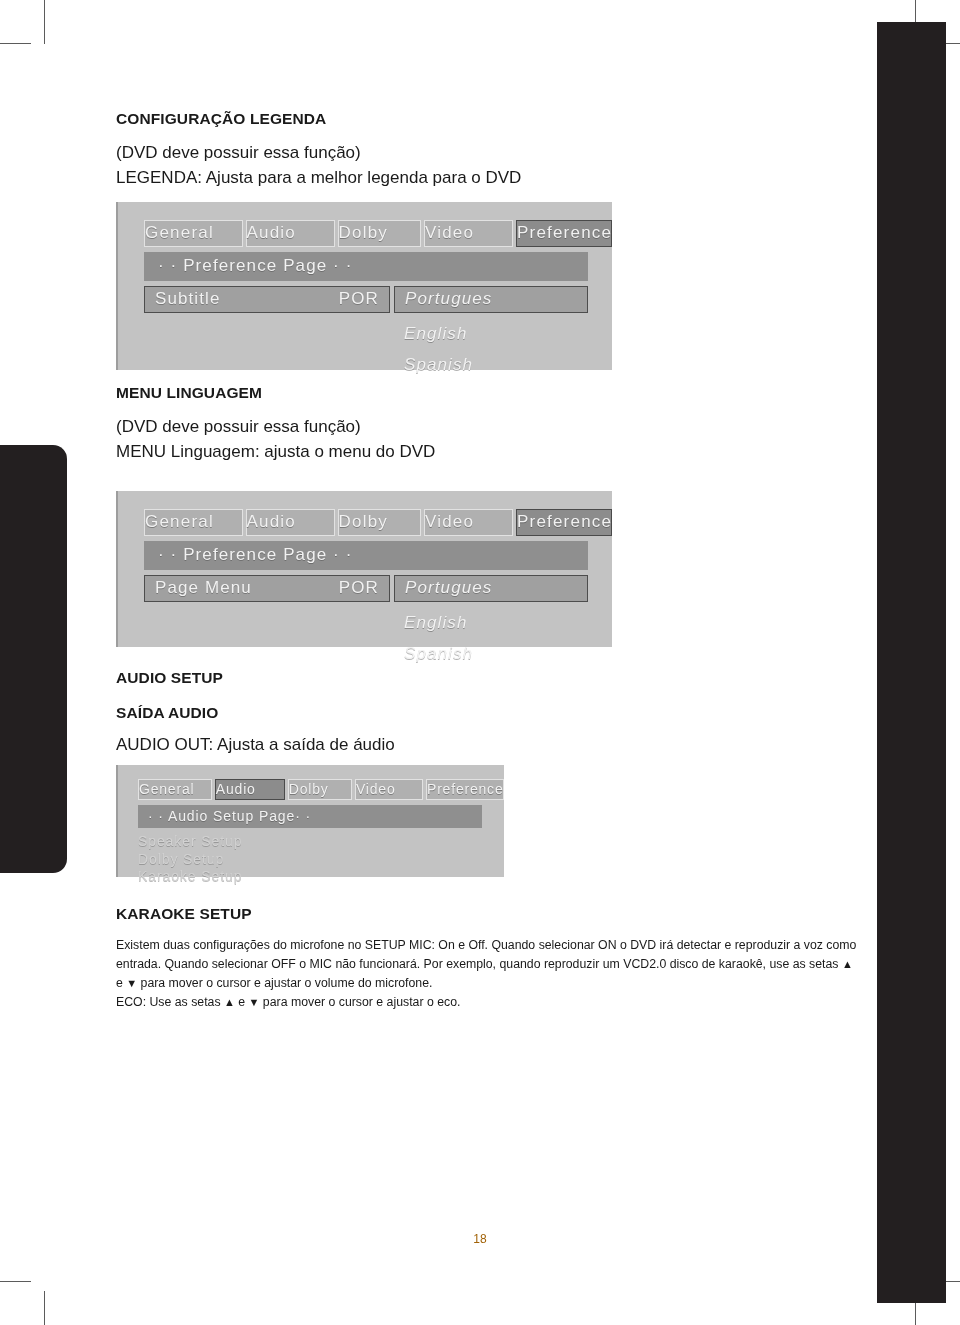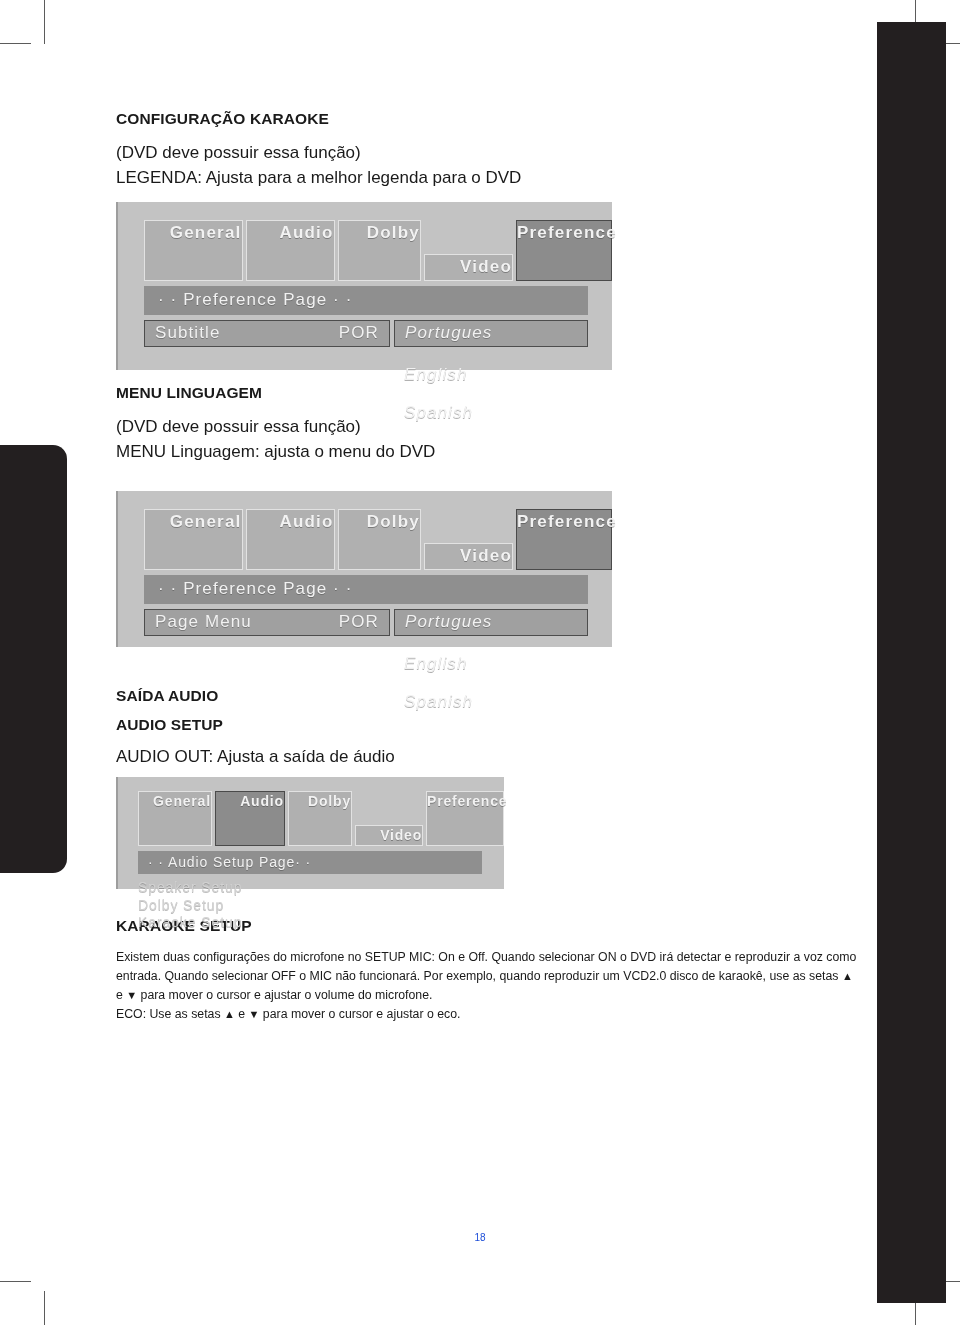--- a/index.html
+++ b/index.html
@@ -90,36 +90,35 @@
     display: flex;
     gap: 3px;
     margin-bottom: 5px;
   }
   .osd-tab {
     background: #b0b0b0;
     border: 1.5px solid #e2e2e2;
     color: #f2f2f2;
     font-size: 17px;
     letter-spacing: 1.2px;
-    text-align: right;
+    text-align: left;
     padding: 2px 0 3px 0;
     box-sizing: border-box;
     text-shadow: 0 1px 0 rgba(60,60,60,.45);
-    font-weight: bold;
   }
   .osd-tab.sel {
     background: #8c8c8c;
     border-color: #4a4a4a;
   }
   .osd-3 .osd-tab { font-size: 14px; letter-spacing: 0.8px; padding: 1px 0 2px 0; }
 
   .t-general   { width: 104px; }
   .t-audio     { width: 94px;  }
   .t-dolby     { width: 88px;  }
-  .t-video     { width: 94px; margin-top: 34px;  }
+  .t-video     { width: 94px;  }
   .t-preference{ width: 96px;  }
 
   .osd-3 .t-general   { width: 76px; }
   .osd-3 .t-audio     { width: 72px; }
   .osd-3 .t-dolby     { width: 66px; }
   .osd-3 .t-video     { width: 70px; }
   .osd-3 .t-preference{ width: 78px; }
 
   .osd-pagebar {
     background: #8f8f8f;
@@ -166,21 +165,21 @@
     width: 194px;
     box-sizing: border-box;
     padding: 2px 0 3px 10px;
     text-shadow: 0 1px 0 rgba(60,60,60,.4);
   }
   .osd-options-wrap { display: flex; flex-direction: column; font-style: italic; }
   .osd-option-item {
     color: #f2f2f2;
     font-size: 17px;
     letter-spacing: 1.1px;
-    padding: 18px 0 0 10px;
+    padding: 11px 0 0 10px;
     line-height: 1.18;
     text-shadow: 0 1px 0 rgba(60,60,60,.4);
   }
   .osd-menulist {
     margin-top: 4px;
   }
   .osd-menu-item {
     color: #d2d2d2;
     font-size: 14px;
     letter-spacing: 0.9px;
@@ -199,42 +198,42 @@
   }
   .arrow { font-size: 11px; letter-spacing: 0; }
 
   
   .page-number {
     position: absolute;
     left: 0;
     top: 1232px;
     width: 960px;
     text-align: center;
-    font-size: 10px;
-    color: #1d4ed8;
+    font-size: 12px;
+    color: #a16207;
   }
 </style>
 </head>
 <body>
 
 <div class="crop-mark cm-tl-v"></div>
 <div class="crop-mark cm-tl-h"></div>
 <div class="crop-mark cm-tr-v"></div>
 <div class="crop-mark cm-tr-h"></div>
 <div class="crop-mark cm-bl-v"></div>
 <div class="crop-mark cm-bl-h"></div>
 <div class="crop-mark cm-br-v"></div>
 <div class="crop-mark cm-br-h"></div>
 
 <div class="edge-bar-right"></div>
 <div class="edge-tab-left"></div>
 
 <div class="content">
 
-  <h2 class="section-title">CONFIGURAÇÃO KARAOKE</h2>
+  <h2 class="section-title">CONFIGURAÇÃO LEGENDA</h2>
   <p class="body-line">(DVD deve possuir essa função)</p>
   <p class="body-line"><b>LEGENDA:</b><span> Ajusta para a melhor legenda para o DVD</span></p>
 
   <div class="osd osd-1">
     <div class="osd-tabs">
       <div class="osd-tab t-general">General</div>
       <div class="osd-tab t-audio">Audio</div>
       <div class="osd-tab t-dolby">Dolby</div>
       <div class="osd-tab t-video">Video</div>
       <div class="osd-tab t-preference sel">Preference</div>
@@ -274,22 +273,22 @@
       </div>
       <div class="osd-options-wrap">
         <div class="osd-optionbox">Portugues</div>
         <div class="osd-option-item">English</div>
         <div class="osd-option-item">Spanish</div>
       </div>
     </div>
   </div>
 
   <div style="height:22px"></div>
+  <h2 class="section-title tight">AUDIO SETUP</h2>
   <h2 class="section-title tight" style="margin-top:18px">SAÍDA AUDIO</h2>
-  <h2 class="section-title tight">AUDIO SETUP</h2>
   <p class="body-line">AUDIO OUT: Ajusta a saída de áudio</p>
 
   <div class="osd osd-3">
     <div class="osd-tabs">
       <div class="osd-tab t-general">General</div>
       <div class="osd-tab t-audio sel">Audio</div>
       <div class="osd-tab t-dolby">Dolby</div>
       <div class="osd-tab t-video">Video</div>
       <div class="osd-tab t-preference">Preference</div>
     </div>

